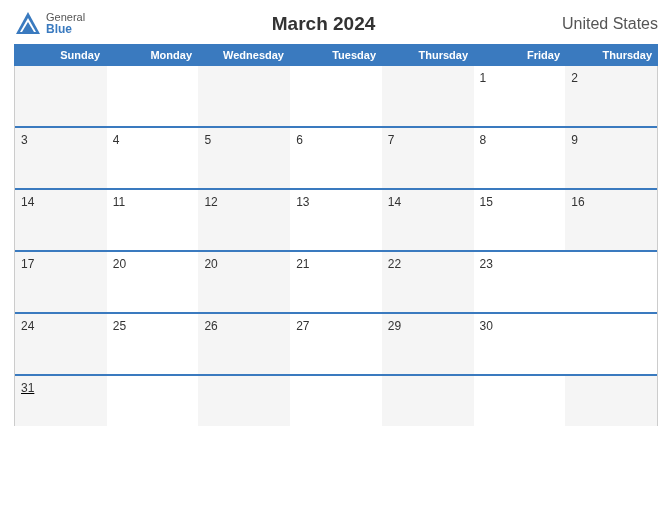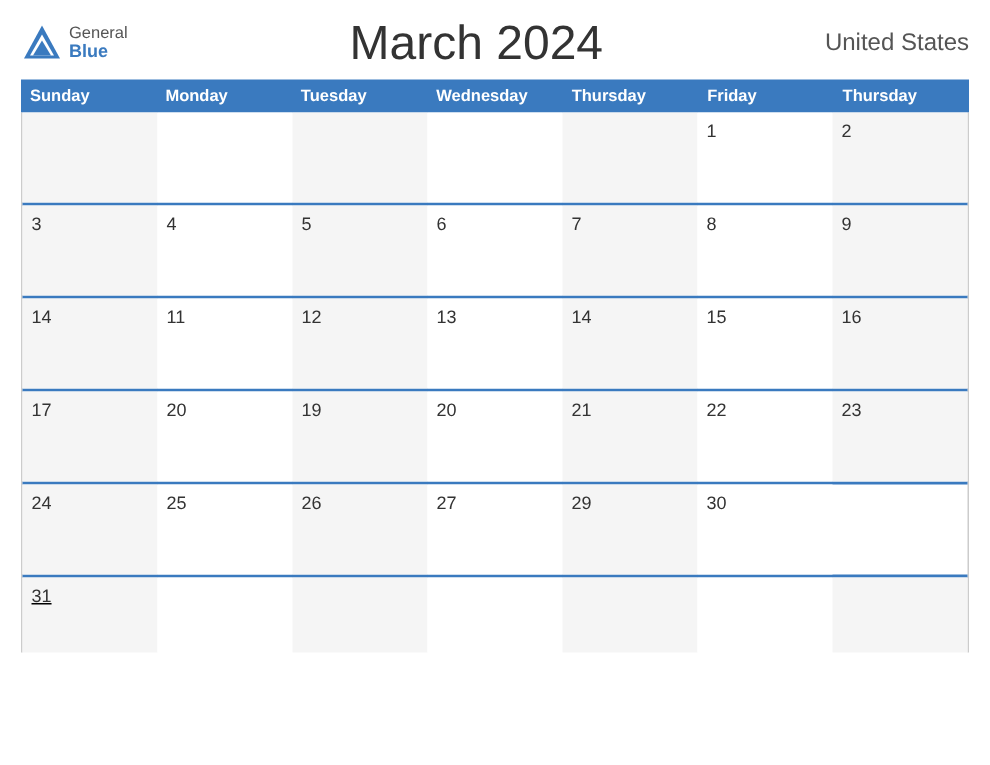--- a/index.html
+++ b/index.html
@@ -8,21 +8,21 @@
       height: 510px;
       background: #fff;
       font-family: Arial, sans-serif;
       overflow: hidden;
     }
 
     .calendar-container {
       width: 660px;
       height: 510px;
       background: #fff;
-      padding: 10px 14px 8px 14px;
+      padding: 10px 2px 8px 14px;
     }
 
     
     .header {
       display: flex;
       align-items: center;
       justify-content: space-between;
       margin-bottom: 6px;
     }
 
@@ -50,22 +50,22 @@
       color: #3a7abf;
       font-weight: bold;
     }
 
     .logo-icon {
       width: 28px;
       height: 28px;
     }
 
     .month-title {
-      font-size: 32px;
-      font-weight: 400;
+      font-size: 19px;
+      font-weight: 700;
       color: #333;
       text-align: center;
       flex: 1;
     }
 
     .country {
       font-size: 16px;
       color: #555;
       text-align: right;
       min-width: 90px;
@@ -76,21 +76,21 @@
       display: grid;
       grid-template-columns: repeat(7, 1fr);
       background: #3a7abf;
       color: #fff;
       font-size: 11px;
       font-weight: 600;
     }
 
     .day-header {
       padding: 5px 6px;
-      text-align: left;
+      text-align: right;
     }
 
     
     .calendar-grid {
       display: flex;
       flex-direction: column;
       border-left: 1px solid #ccc;
       border-right: 1px solid #ccc;
     }
 
@@ -153,22 +153,22 @@
     </div>
 
     <div class="month-title">March 2024</div>
 
     <div class="country">United States</div>
   </div>
 
   <div class="days-header">
     <div class="day-header">Sunday</div>
     <div class="day-header">Monday</div>
+    <div class="day-header">Wednesday</div>
     <div class="day-header">Tuesday</div>
-    <div class="day-header">Wednesday</div>
     <div class="day-header">Thursday</div>
     <div class="day-header">Friday</div>
     <div class="day-header">Thursday</div>
   </div>
 
   <div class="calendar-grid" id="calendar-grid">
   <div class="week-row">
         <div class="day-cell"></div>
         <div class="day-cell"></div>
         <div class="day-cell"></div>
@@ -191,21 +191,20 @@
         <div class="day-cell"><span class="day-number">11</span></div>
         <div class="day-cell"><span class="day-number">12</span></div>
         <div class="day-cell"><span class="day-number">13</span></div>
         <div class="day-cell"><span class="day-number">14</span></div>
         <div class="day-cell"><span class="day-number">15</span></div>
         <div class="day-cell"><span class="day-number">16</span></div>
       </div>
       <div class="week-row even-week">
         <div class="day-cell"><span class="day-number">17</span></div>
         <div class="day-cell"><span class="day-number">20</span></div>
-        <div class="day-cell"><span class="day-number">19</span></div>
         <div class="day-cell"><span class="day-number">20</span></div>
         <div class="day-cell"><span class="day-number">21</span></div>
         <div class="day-cell"><span class="day-number">22</span></div>
         <div class="day-cell"><span class="day-number">23</span></div>
       </div>
       <div class="week-row">
         <div class="day-cell"><span class="day-number">24</span></div>
         <div class="day-cell"><span class="day-number">25</span></div>
         <div class="day-cell"><span class="day-number">26</span></div>
         <div class="day-cell"><span class="day-number">27</span></div>

